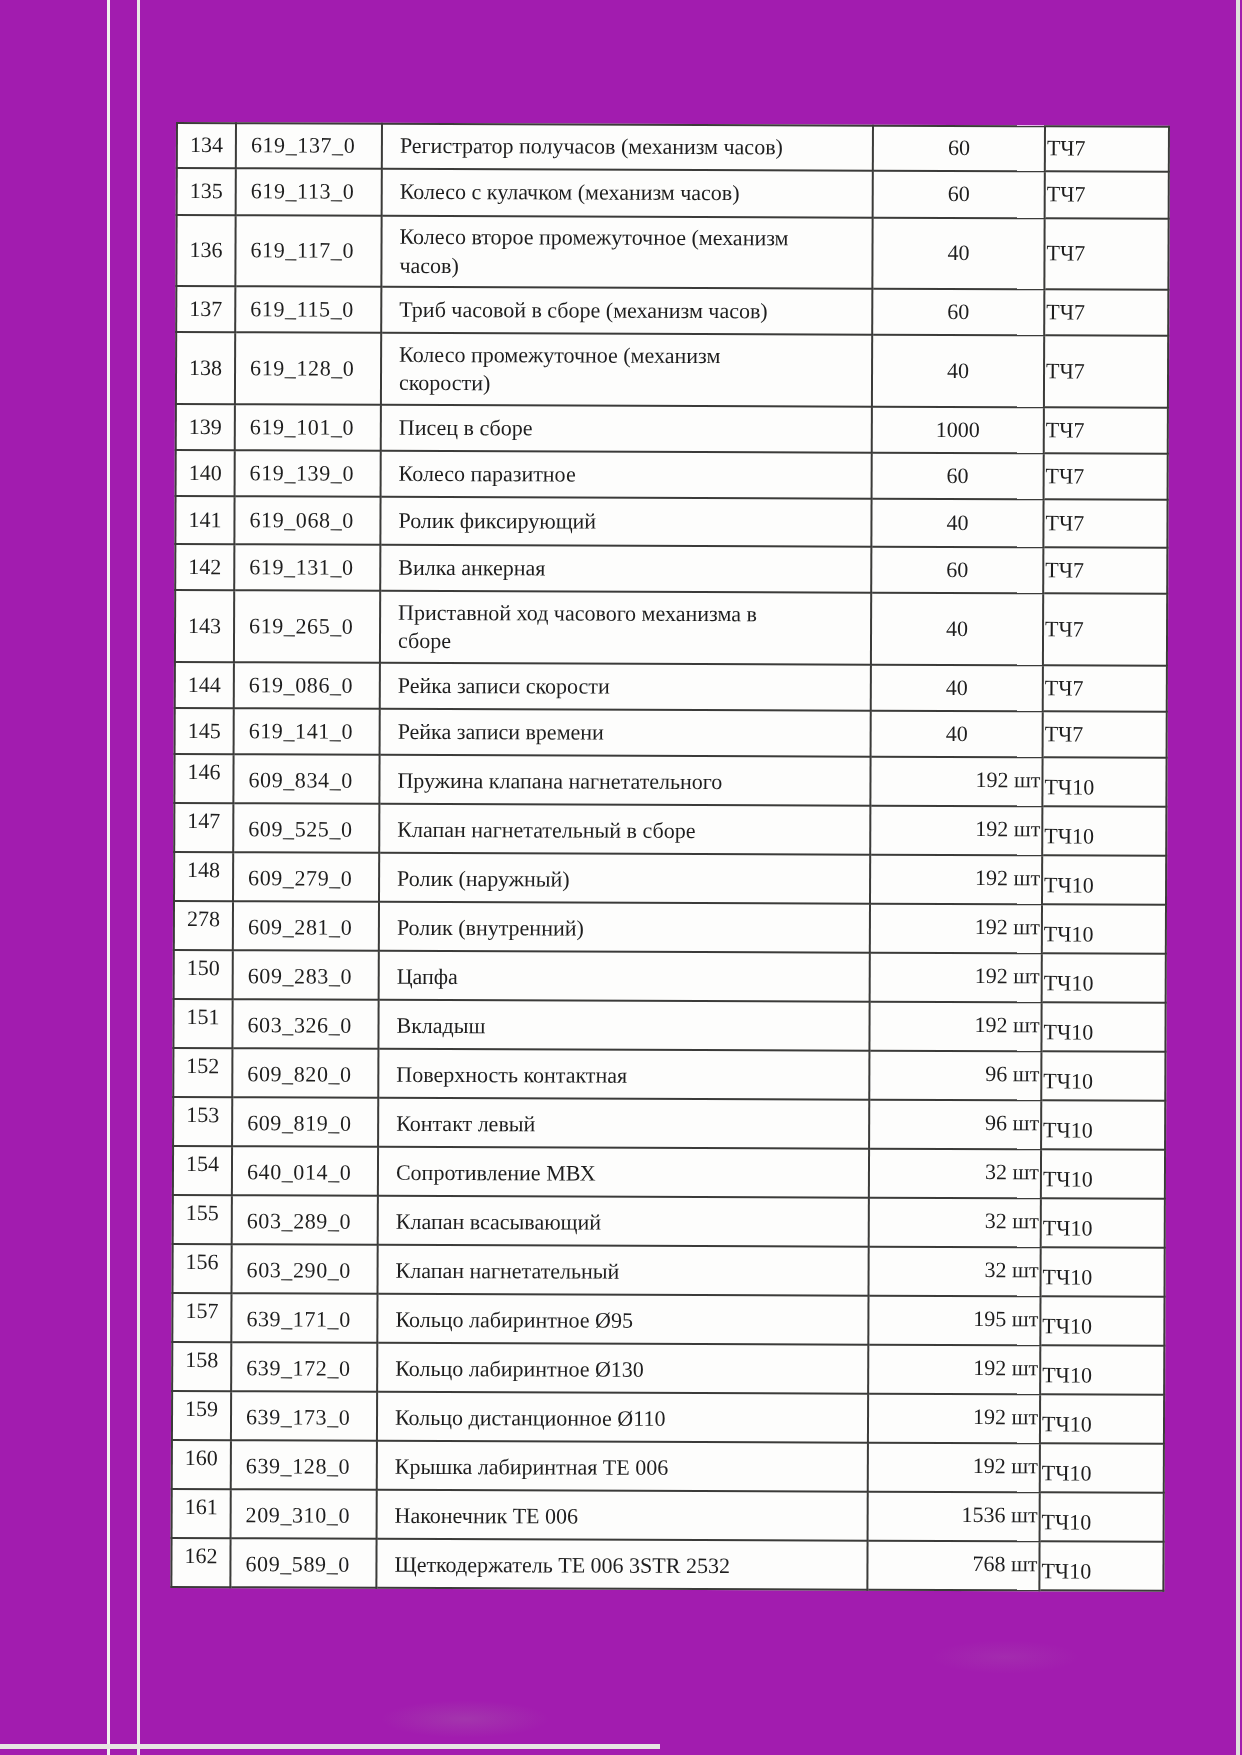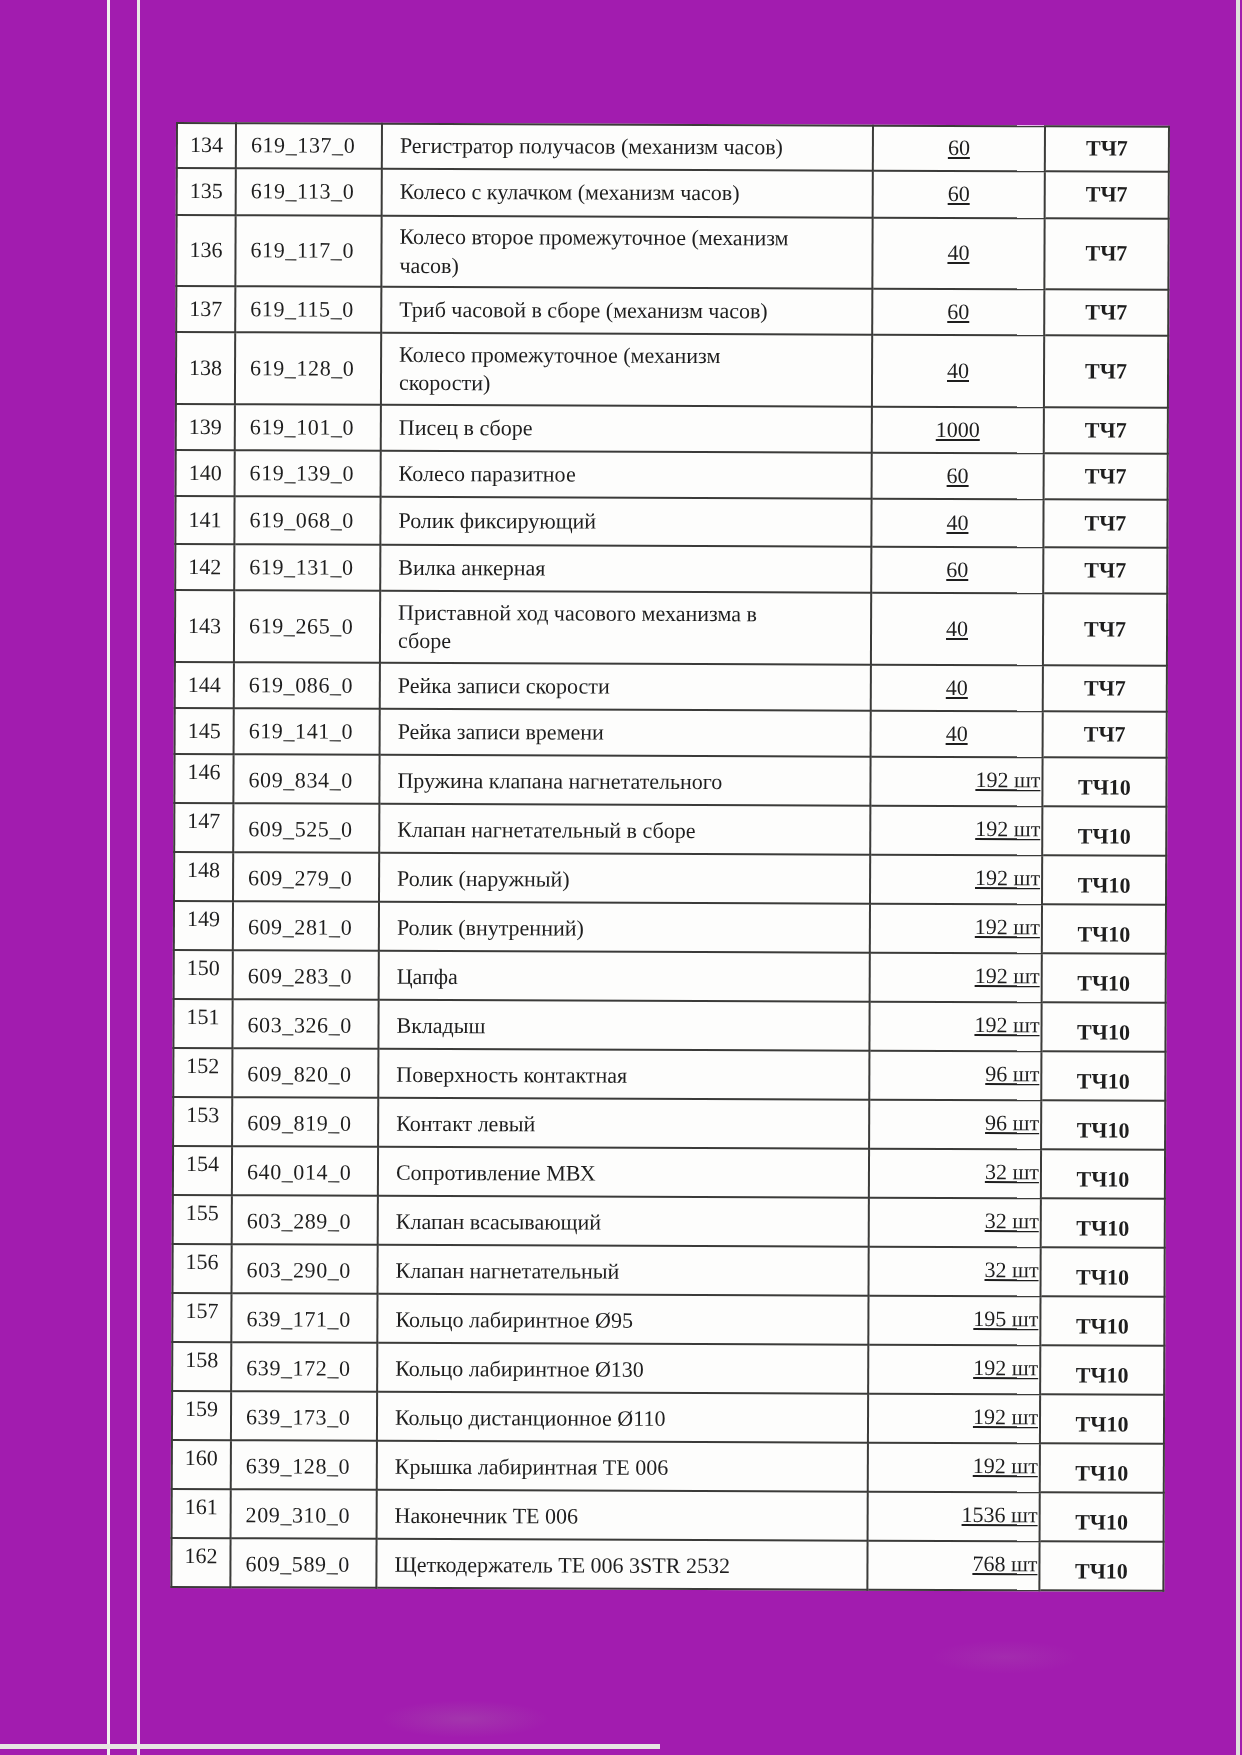--- a/index.html
+++ b/index.html
@@ -59,22 +59,22 @@
     color: #1e1e1e;
     font-size: 22px;
     line-height: 1.28;
     vertical-align: middle;
     overflow: hidden;
   }
   table.parts { border: 2px solid #2c2c2a; }
   td.c-num  { text-align: center; }
   td.c-code { padding-left: 14px; letter-spacing: 0.6px; margin-left: 40px; }
   td.c-desc { padding-left: 17px; padding-right: 6px; white-space: pre-line; }
-  td.c-qty  { text-align: center; text-decoration: underline; }
-  td.c-tch  { text-align: center; font-weight: bold; }
+  td.c-qty  { text-align: center; }
+  td.c-tch  { text-align: left; }
   
   tr.r-late td.c-num  { vertical-align: top;    padding-top: 3px; }
   tr.r-late td.c-code { vertical-align: bottom; padding-bottom: 8px; }
   tr.r-late td.c-desc { vertical-align: bottom; padding-bottom: 8px; }
   tr.r-late td.c-qty  { vertical-align: top;    padding-top: 8px; text-align: right; }
   tr.r-late td.c-tch  { vertical-align: bottom; padding-bottom: 4px; }
 </style>
 </head>
 <body>
 
@@ -198,21 +198,21 @@
           <td class="c-tch">ТЧ10</td>
         </tr>
         <tr class="r-late" style="height: 49px;">
           <td class="c-num">148</td>
           <td class="c-code">609_279_0</td>
           <td class="c-desc">Ролик (наружный)</td>
           <td class="c-qty">192 шт</td>
           <td class="c-tch">ТЧ10</td>
         </tr>
         <tr class="r-late" style="height: 49px;">
-          <td class="c-num">149</td>
+          <td class="c-num">278</td>
           <td class="c-code">609_281_0</td>
           <td class="c-desc">Ролик (внутренний)</td>
           <td class="c-qty">192 шт</td>
           <td class="c-tch">ТЧ10</td>
         </tr>
         <tr class="r-late" style="height: 49px;">
           <td class="c-num">150</td>
           <td class="c-code">609_283_0</td>
           <td class="c-desc">Цапфа</td>
           <td class="c-qty">192 шт</td>

